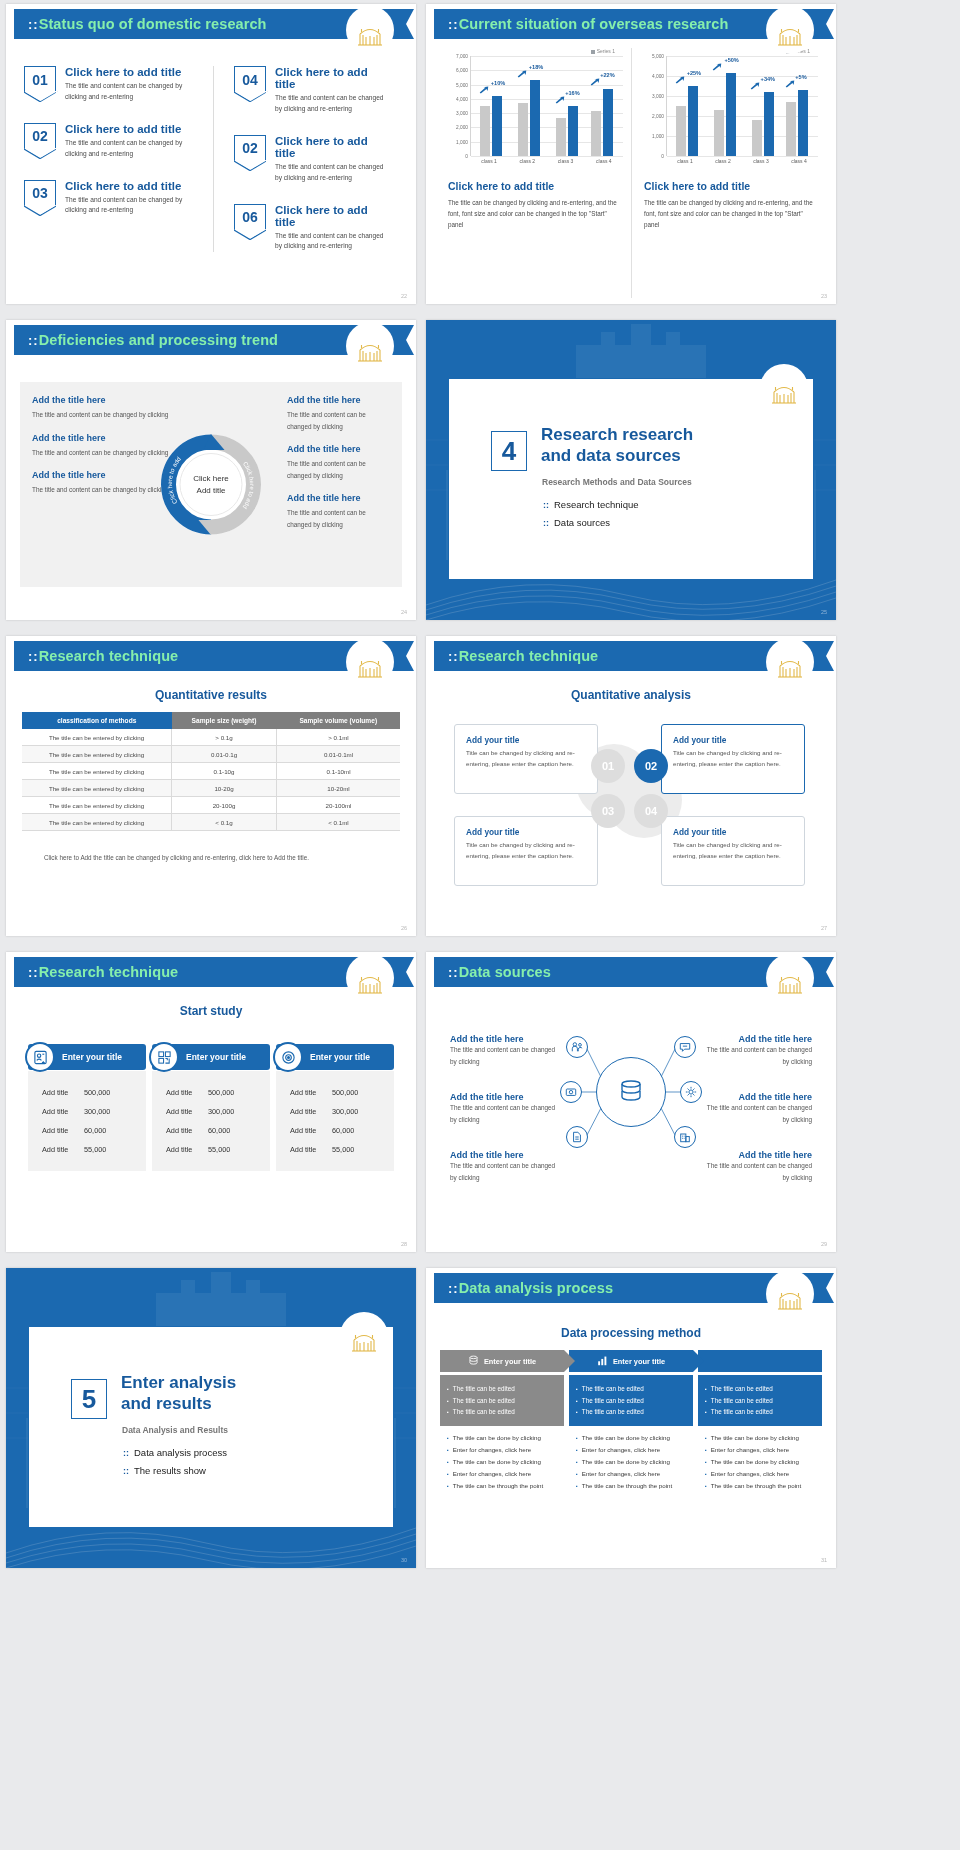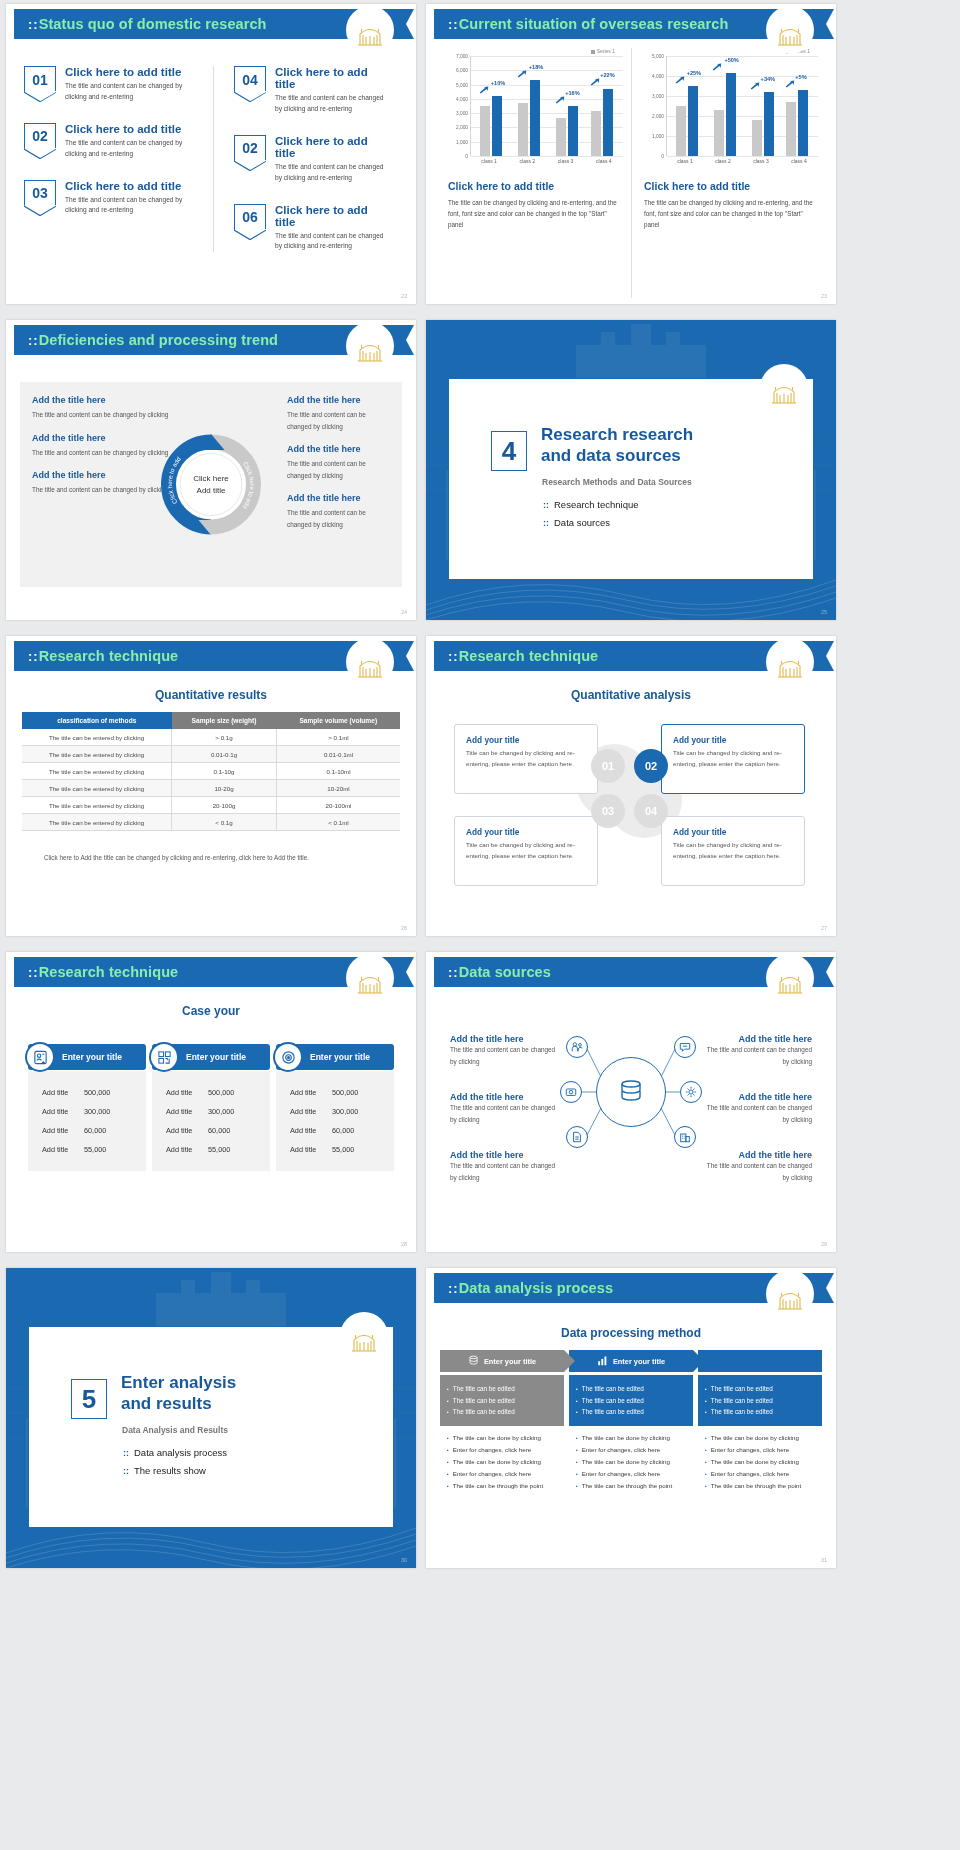--- a/index.html
+++ b/index.html
@@ -681,21 +681,21 @@
     <div class="gate">
       <svg width="26" height="26" viewBox="0 0 26 26">
           <g fill="none" stroke="#e2b94a" stroke-width="1.1">
         <path d="M3 22 V11 M23 22 V11 M3 11 Q13 2 23 11"></path>
         <path d="M6 22 V12 M20 22 V12 M9 22 V14 M17 22 V14 M13 22 V13"></path>
         <path d="M1 22 H25"></path>
             <path d="M4.5 9 V6 M21.5 9 V6"></path>
       </g>
         </svg>
     </div>
-    <div class="subt">Case your</div>
+    <div class="subt">Start study</div>
 
     <div class="ccard" style="left:22px; top:92px">
       <div class="chead">
         <div class="cicon">
           <svg width="15" height="15" viewBox="0 0 16 16" fill="none" stroke="#1b69b0" stroke-width="1.2">
             <rect x="2" y="1.5" width="12" height="13" rx="1.5"></rect>
               <circle cx="6.5" cy="6" r="1.8"></circle>
             <path d="M4 11 Q6.5 8.5 9 11"></path>
               <path d="M10 4.5 H12"></path>
               <path d="M11 12 v3 M9.5 13.5 h3"></path>

